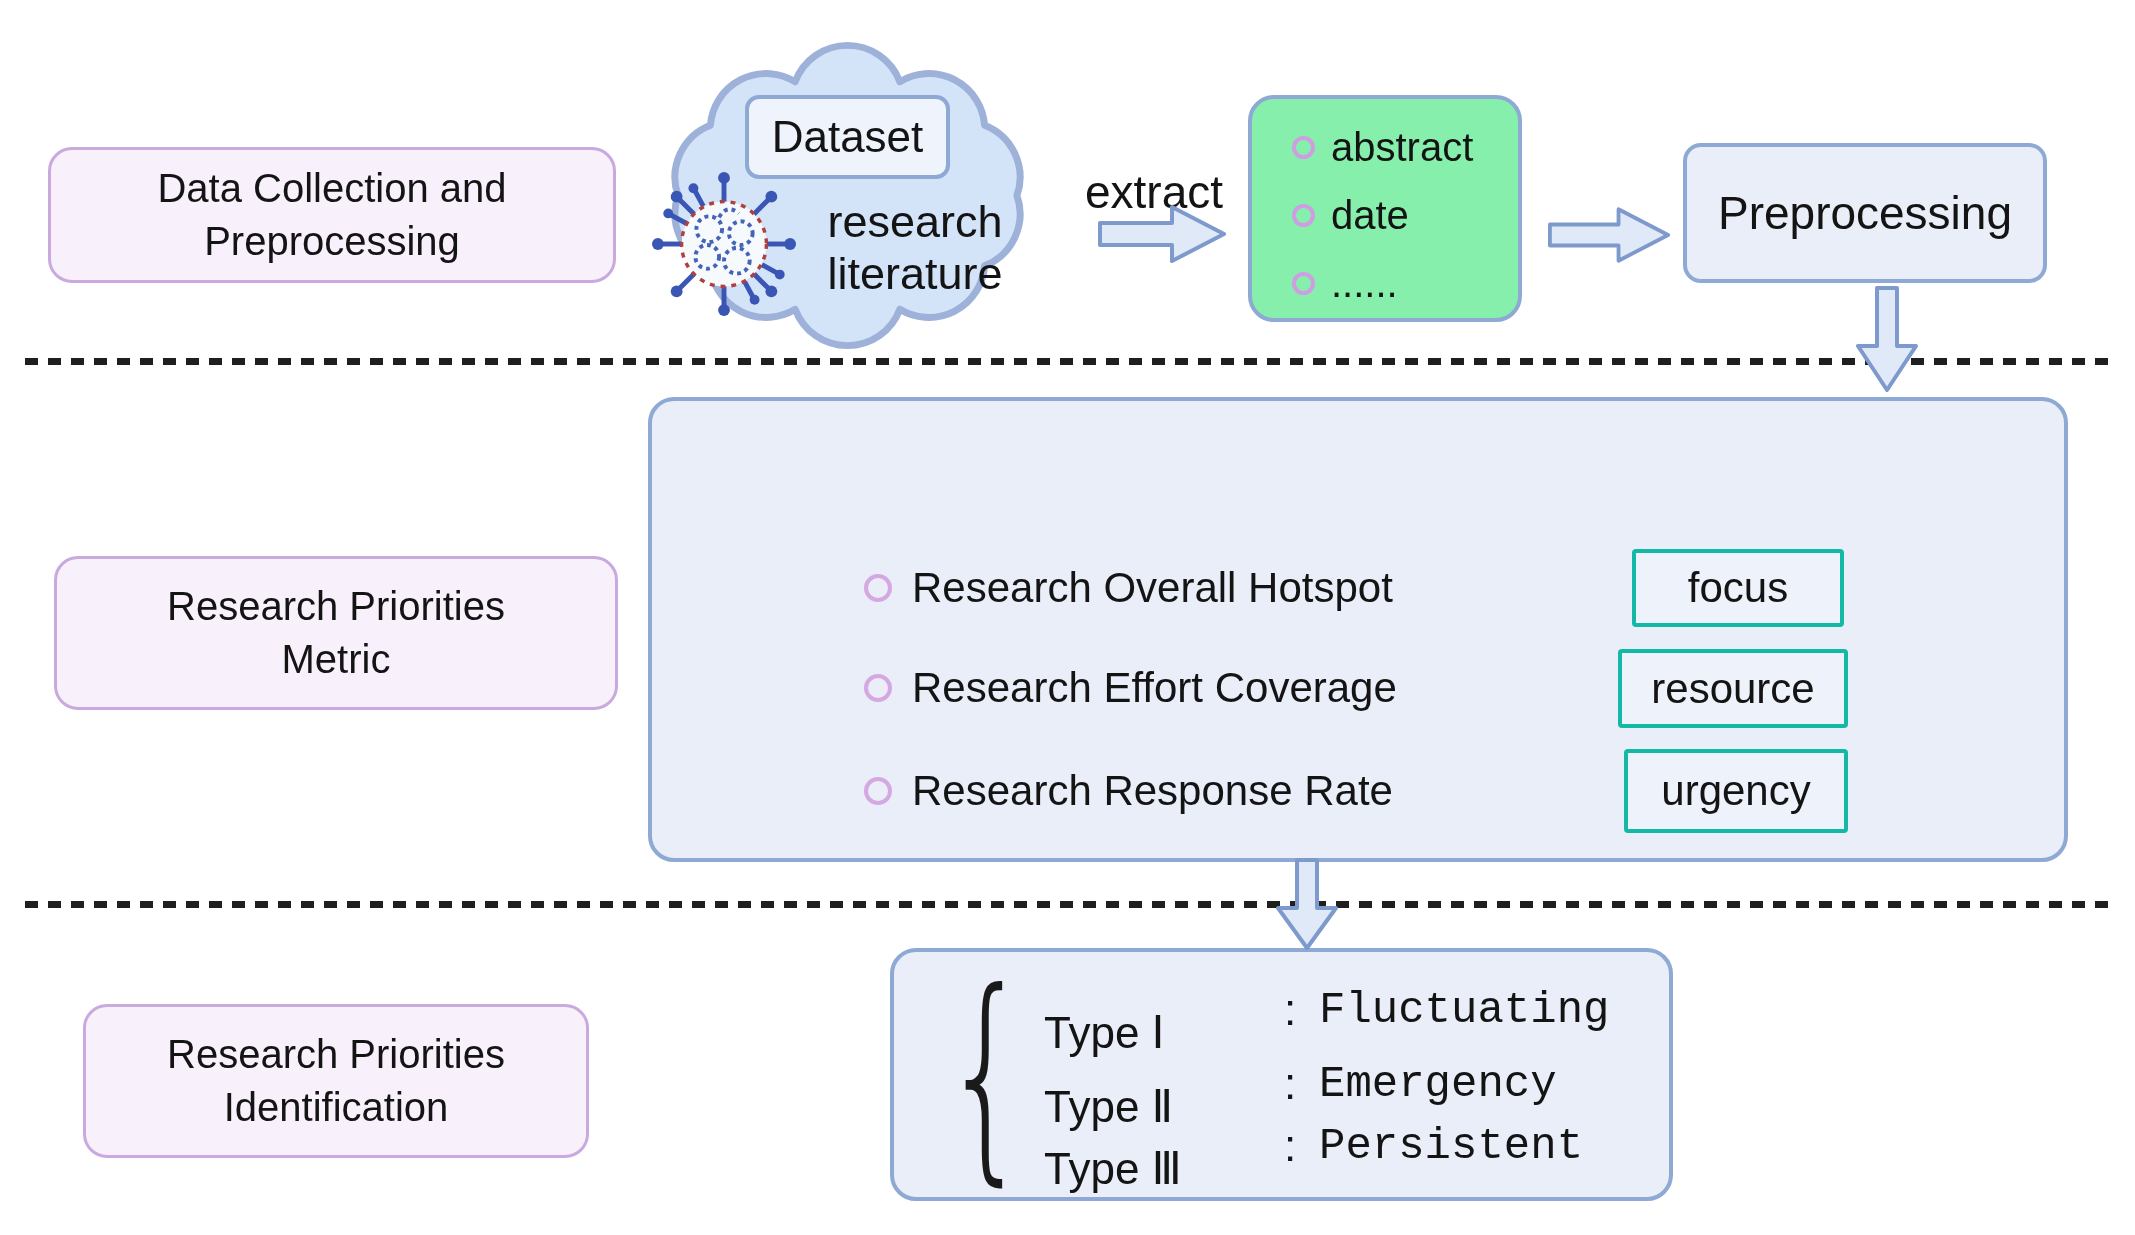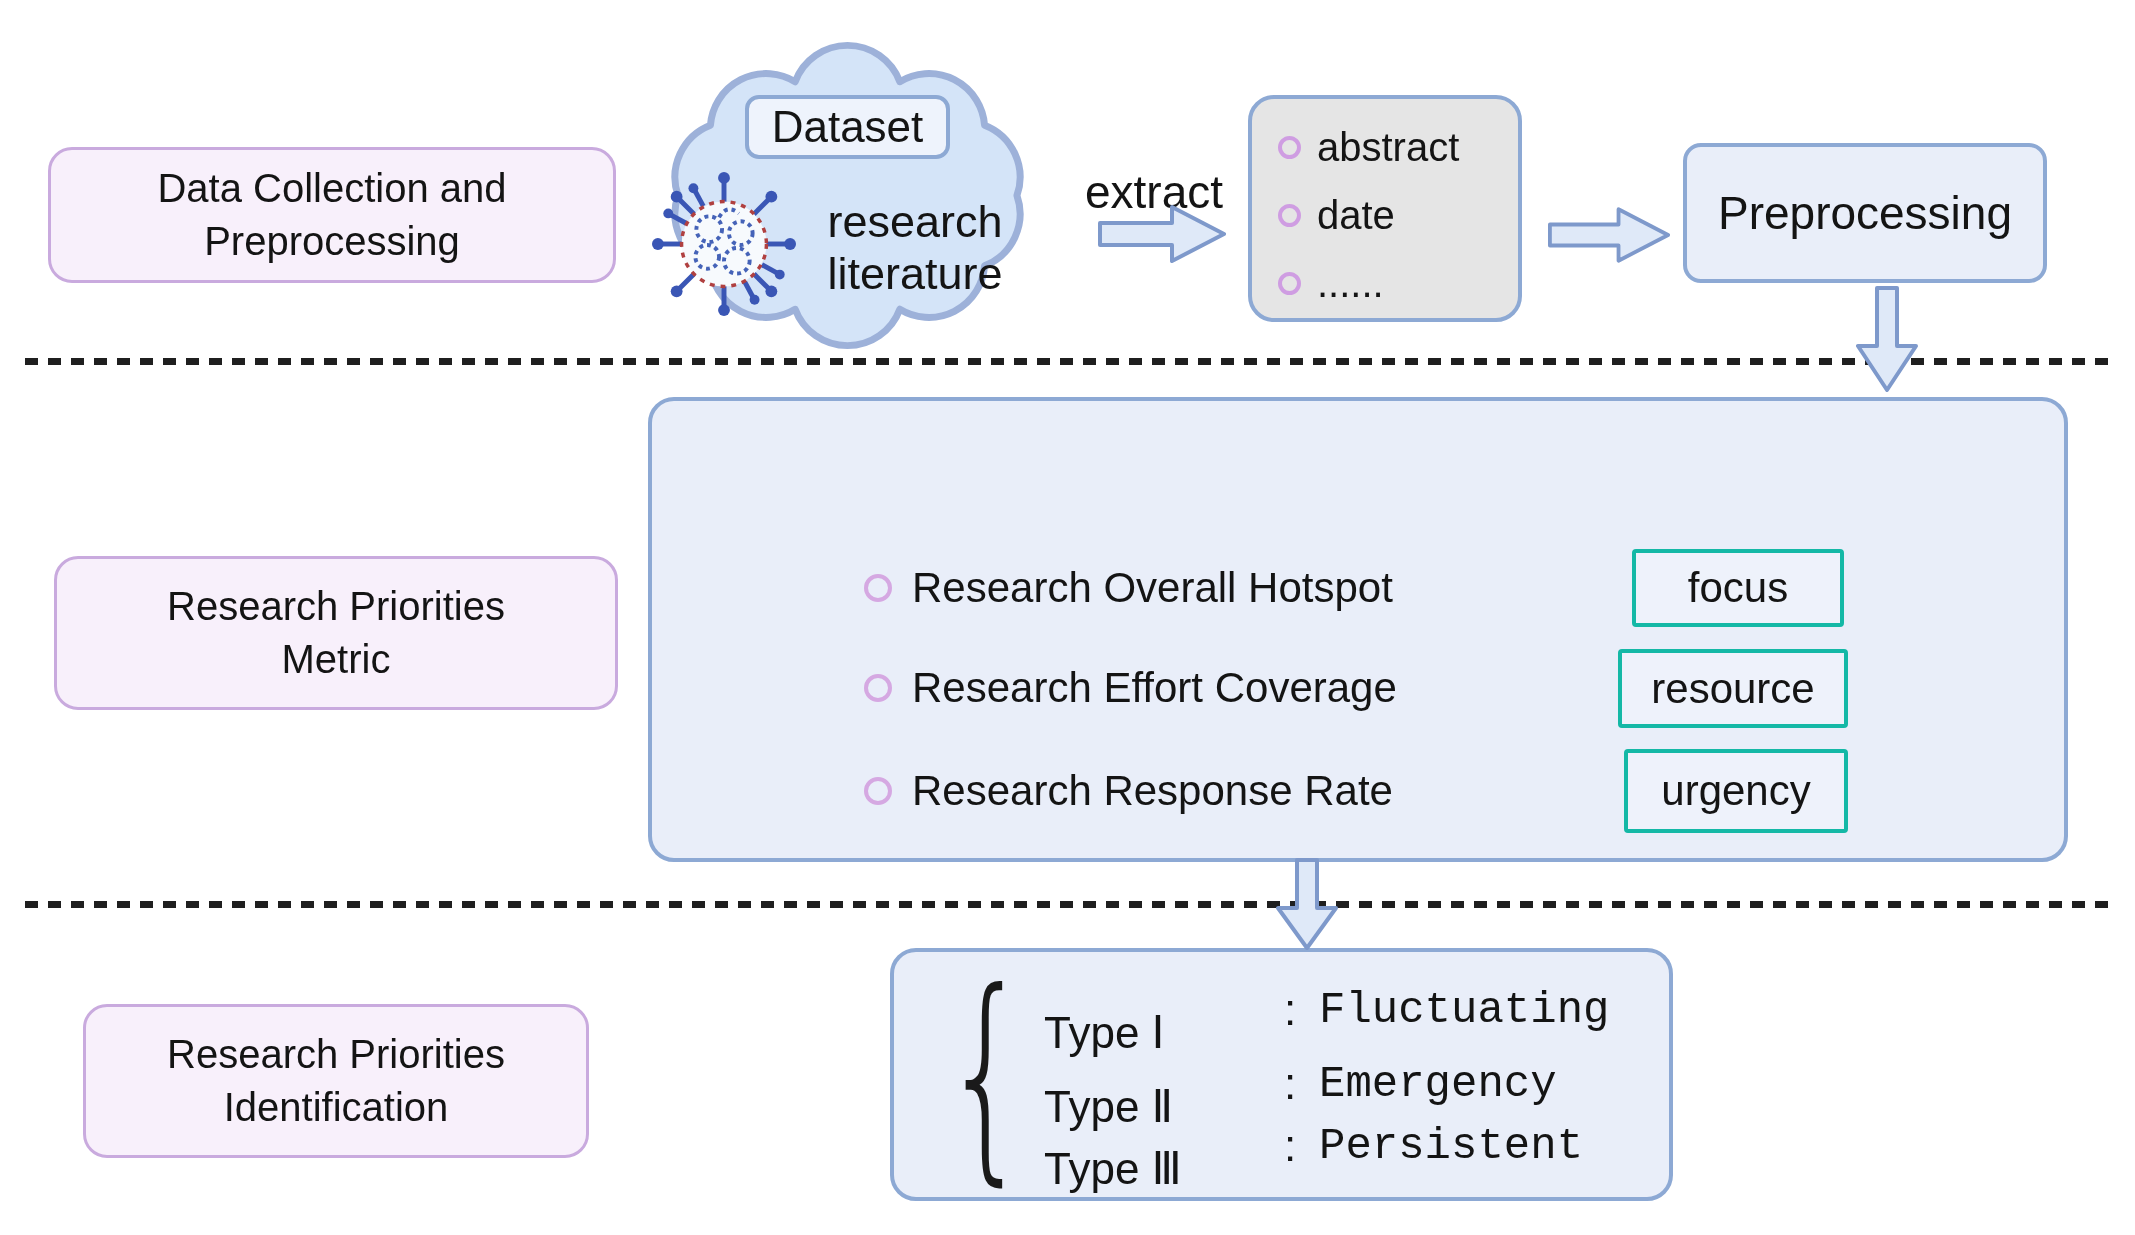--- a/index.html
+++ b/index.html
@@ -17,22 +17,22 @@
   }
   .badge{
     background:#eef3fc;border:4px solid #8da9d4;border-radius:14px;box-sizing:border-box;
     display:flex;align-items:center;justify-content:center;font-size:44px;color:#141414;
   }
   .cloud-caption{
     font-size:45px;line-height:1.16;text-align:center;white-space:pre-line;color:#141414;
   }
   .extract-label{font-size:46px;text-align:center;color:#141414;}
   .fields-box{
-    background:#e5e5e5;border:4px solid #8da9d4;border-radius:26px;box-sizing:border-box;
-    padding:24px 0 0 26px;
+    background:#86efac;border:4px solid #8da9d4;border-radius:26px;box-sizing:border-box;
+    padding:24px 0 0 40px;
   }
   .field-row{display:flex;align-items:center;height:48px;margin-bottom:20px;}
   .dot{display:inline-block;border-radius:50%;background:transparent;flex:0 0 auto;}
   .dot-sm{width:15px;height:15px;border:4px solid #cf9de2;margin-right:16px;}
   .dot-lg{width:20px;height:20px;border:4px solid #d5a8e2;margin-right:20px;}
   .field-text{font-size:40px;color:#141414;}
   .rpm-box{
     background:#e9eef9;border:4px solid #8da9d4;border-radius:26px;box-sizing:border-box;
   }
   .rpm-title{position:absolute;left:0;top:40px;width:100%;text-align:center;font-size:46px;color:#141414;}
@@ -60,21 +60,21 @@
 
 <div id="canvas">
 
   <div class="abs pink-box" style="left:48px;top:147px;width:568px;height:136px;">Data Collection and
 Preprocessing</div>
 
   <svg class="abs" style="left:637px;top:41px;" width="421" height="309" viewBox="0 0 420 310" aria-hidden="true">
     <path d="M 380,155 A 56 56 0 0 1 347.5,225.6 A 56 56 0 0 1 262.5,269.1 A 56 56 0 0 1 157.5,269.1 A 56 56 0 0 1 72.5,225.6 A 56 56 0 0 1 40,155 A 56 56 0 0 1 72.5,84.4 A 56 56 0 0 1 157.5,40.9 A 56 56 0 0 1 262.5,40.9 A 56 56 0 0 1 347.5,84.4 A 56 56 0 0 1 380,155 Z" fill="#d4e4f8" stroke="#9db1d9" stroke-width="7" stroke-linejoin="round"></path>
   </svg>
 
-  <div class="abs badge" style="left:745px;top:95px;width:205px;height:64px;">Dataset</div>
+  <div class="abs badge" style="left:745px;top:95px;width:205px;height:84px;">Dataset</div>
 
   <svg class="abs" style="left:650px;top:170px;" width="148" height="148" viewBox="0 0 150 150" aria-hidden="true">
     <g stroke="#3a56b5" stroke-width="5">
       <line x1="75" y1="33" x2="75" y2="9"></line>
         <line x1="75" y1="117" x2="75" y2="141"></line>
       <line x1="33" y1="75" x2="9" y2="75"></line>
         <line x1="117" y1="75" x2="141" y2="75"></line>
       <line x1="45.3" y1="45.3" x2="28.3" y2="28.3"></line>
         <line x1="104.7" y1="104.7" x2="121.7" y2="121.7"></line>
       <line x1="45.3" y1="104.7" x2="28.3" y2="121.7"></line>

